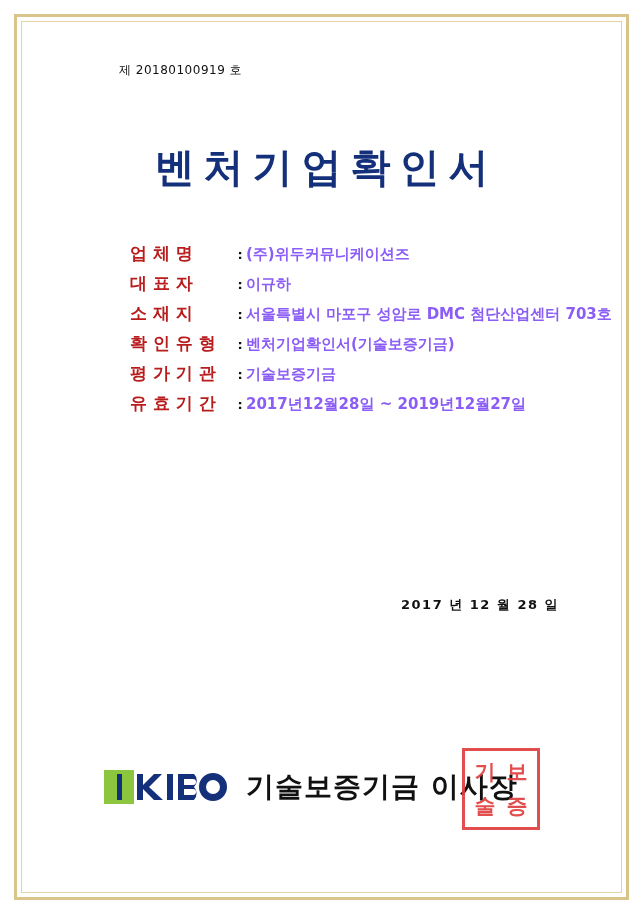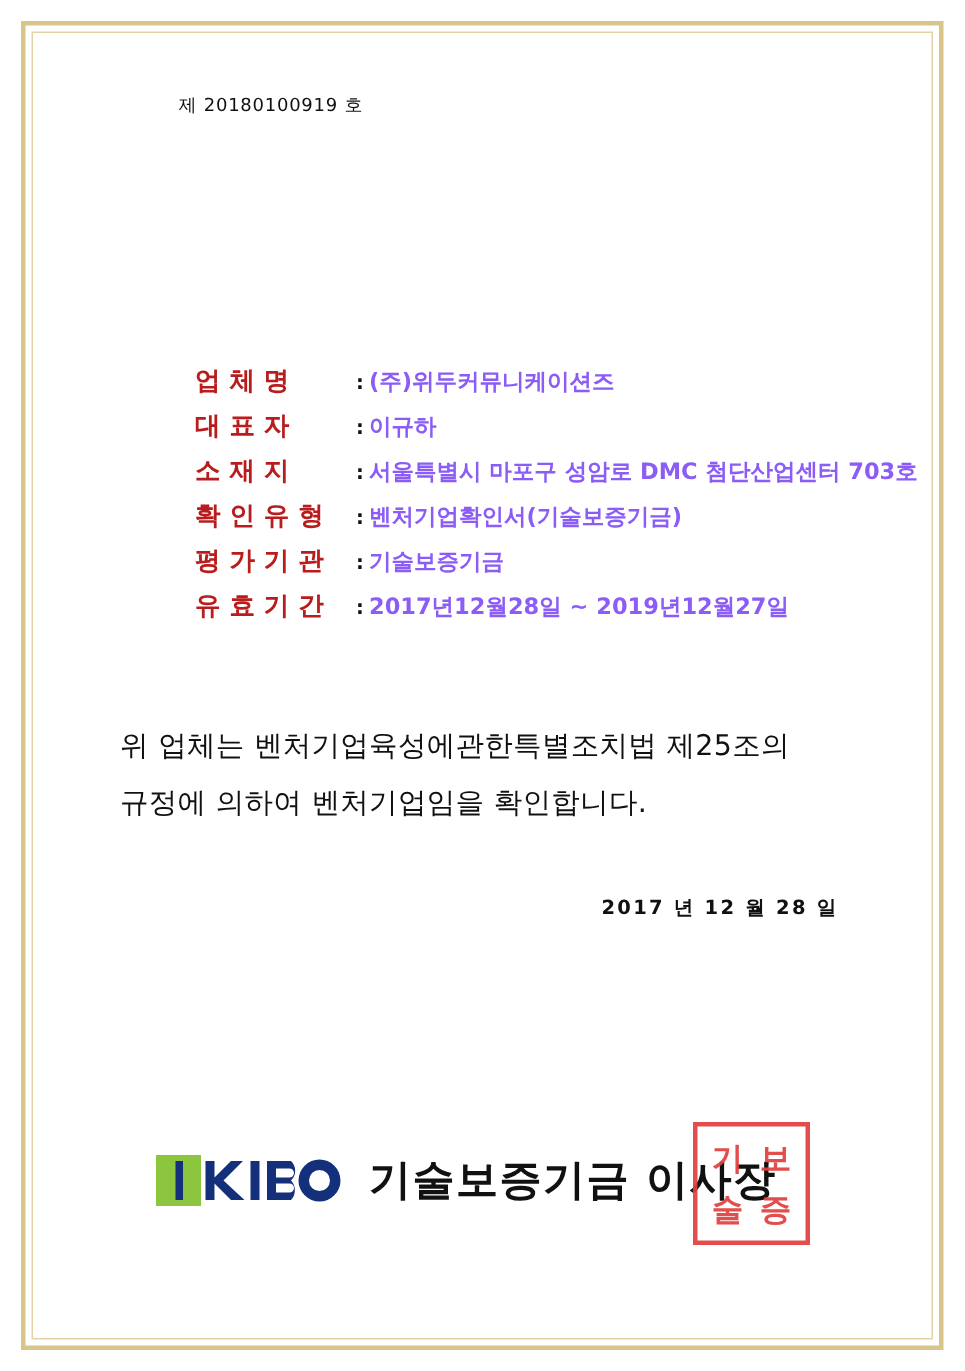--- a/index.html
+++ b/index.html
@@ -199,20 +199,21 @@
 
 <div class="certificate">
 
   <div class="border-outer"></div>
   <div class="border-inner"></div>
 
   <div class="content">
 
     <div class="doc-number">제 20180100919 호</div>
 
+    <div class="title">벤처기업확인서</div>
 
     <div class="fields">
 
       <div class="field-row">
         <div class="field-label">업 체 명</div>
         <div class="field-colon">:</div>
         <div class="field-value">(주)위두커뮤니케이션즈</div>
       </div>
 
       <div class="field-row">
@@ -240,24 +241,20 @@
       </div>
 
       <div class="field-row">
         <div class="field-label">유 효 기 간</div>
         <div class="field-colon">:</div>
         <div class="field-value">2017년12월28일 ~ 2019년12월27일</div>
       </div>
 
     </div>
 
-    <div class="statement">
-      <div>위 업체는 벤처기업육성에관한특별조치법 제25조의</div>
-      <div>규정에 의하여 벤처기업임을 확인합니다.</div>
-    </div>
 
     <div class="date">2017 년 12 월 28 일</div>
 
     <div class="issuer">
       <div class="issuer-inner">
         <div class="logo">
           <svg class="logo-mark" width="128" height="38" viewBox="0 0 128 38" xmlns="http://www.w3.org/2000/svg">
             <rect x="0" y="2" width="30" height="34" fill="#8cc63f"></rect>
             <rect x="13" y="6" width="5" height="26" fill="#14307a"></rect>
             <path d="M33 6 L39 6 L39 17 L50 6 L58 6 L45 19 L59 32 L50 32 L39 21 L39 32 L33 32 Z" fill="#14307a"></path>

